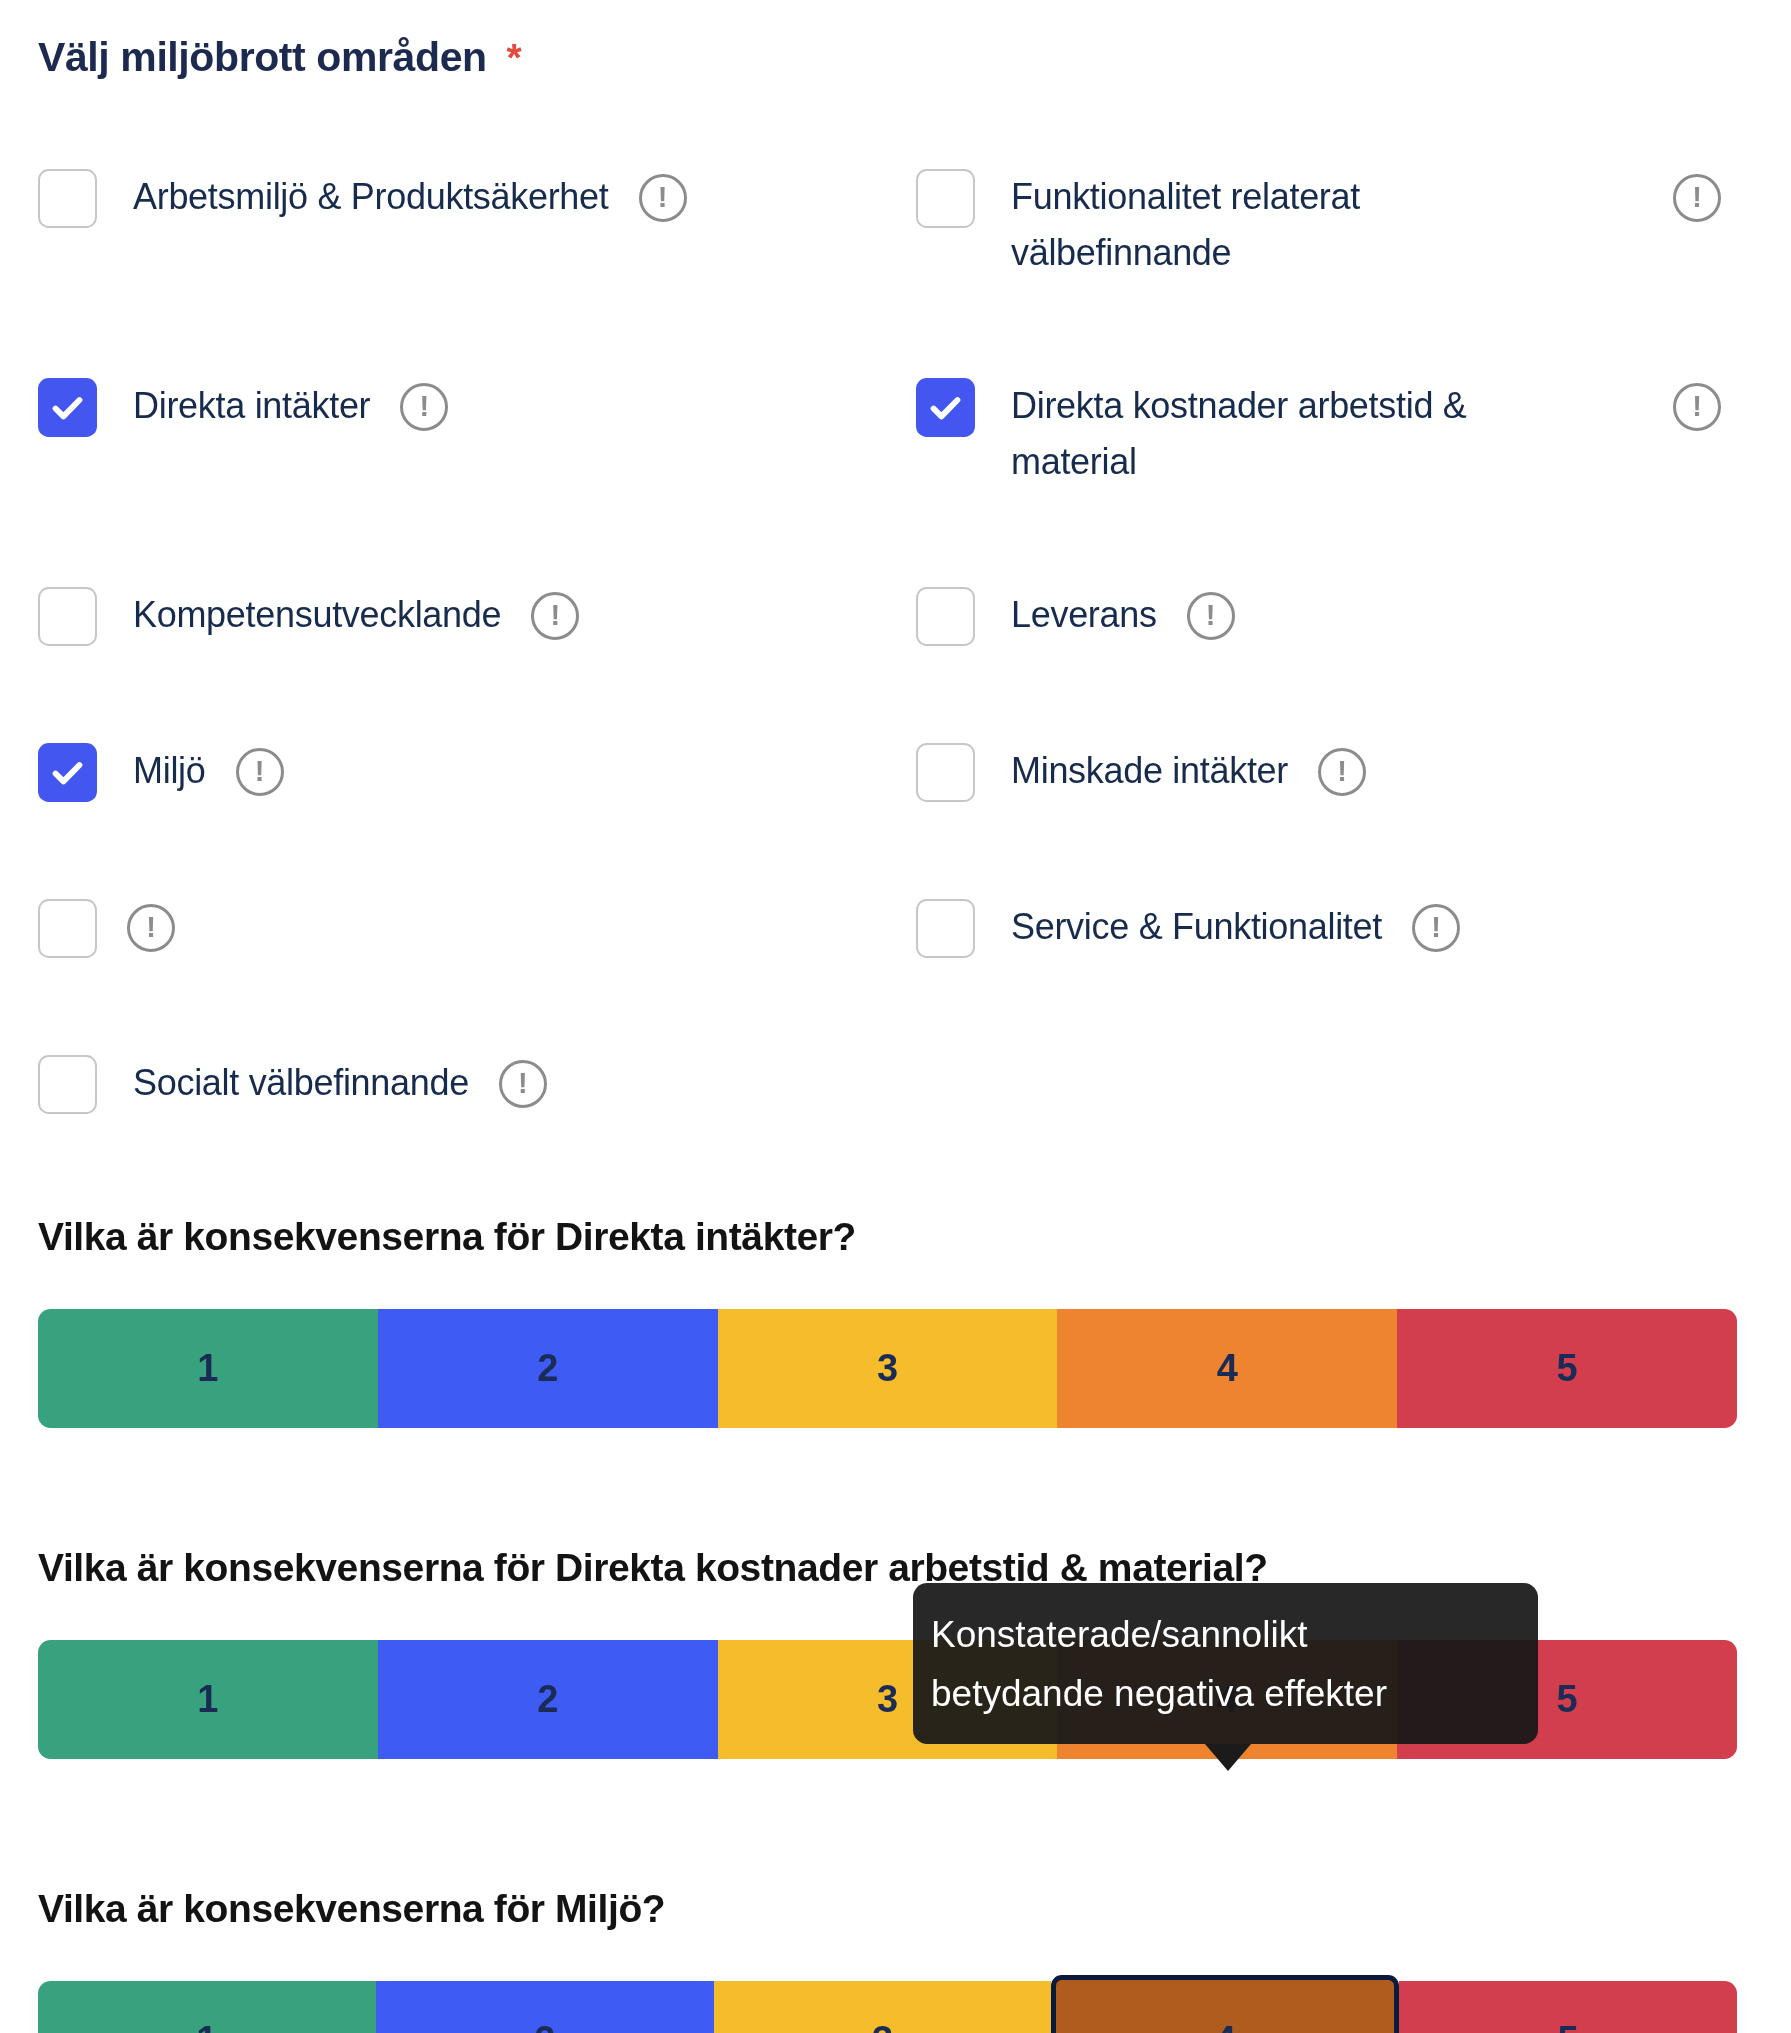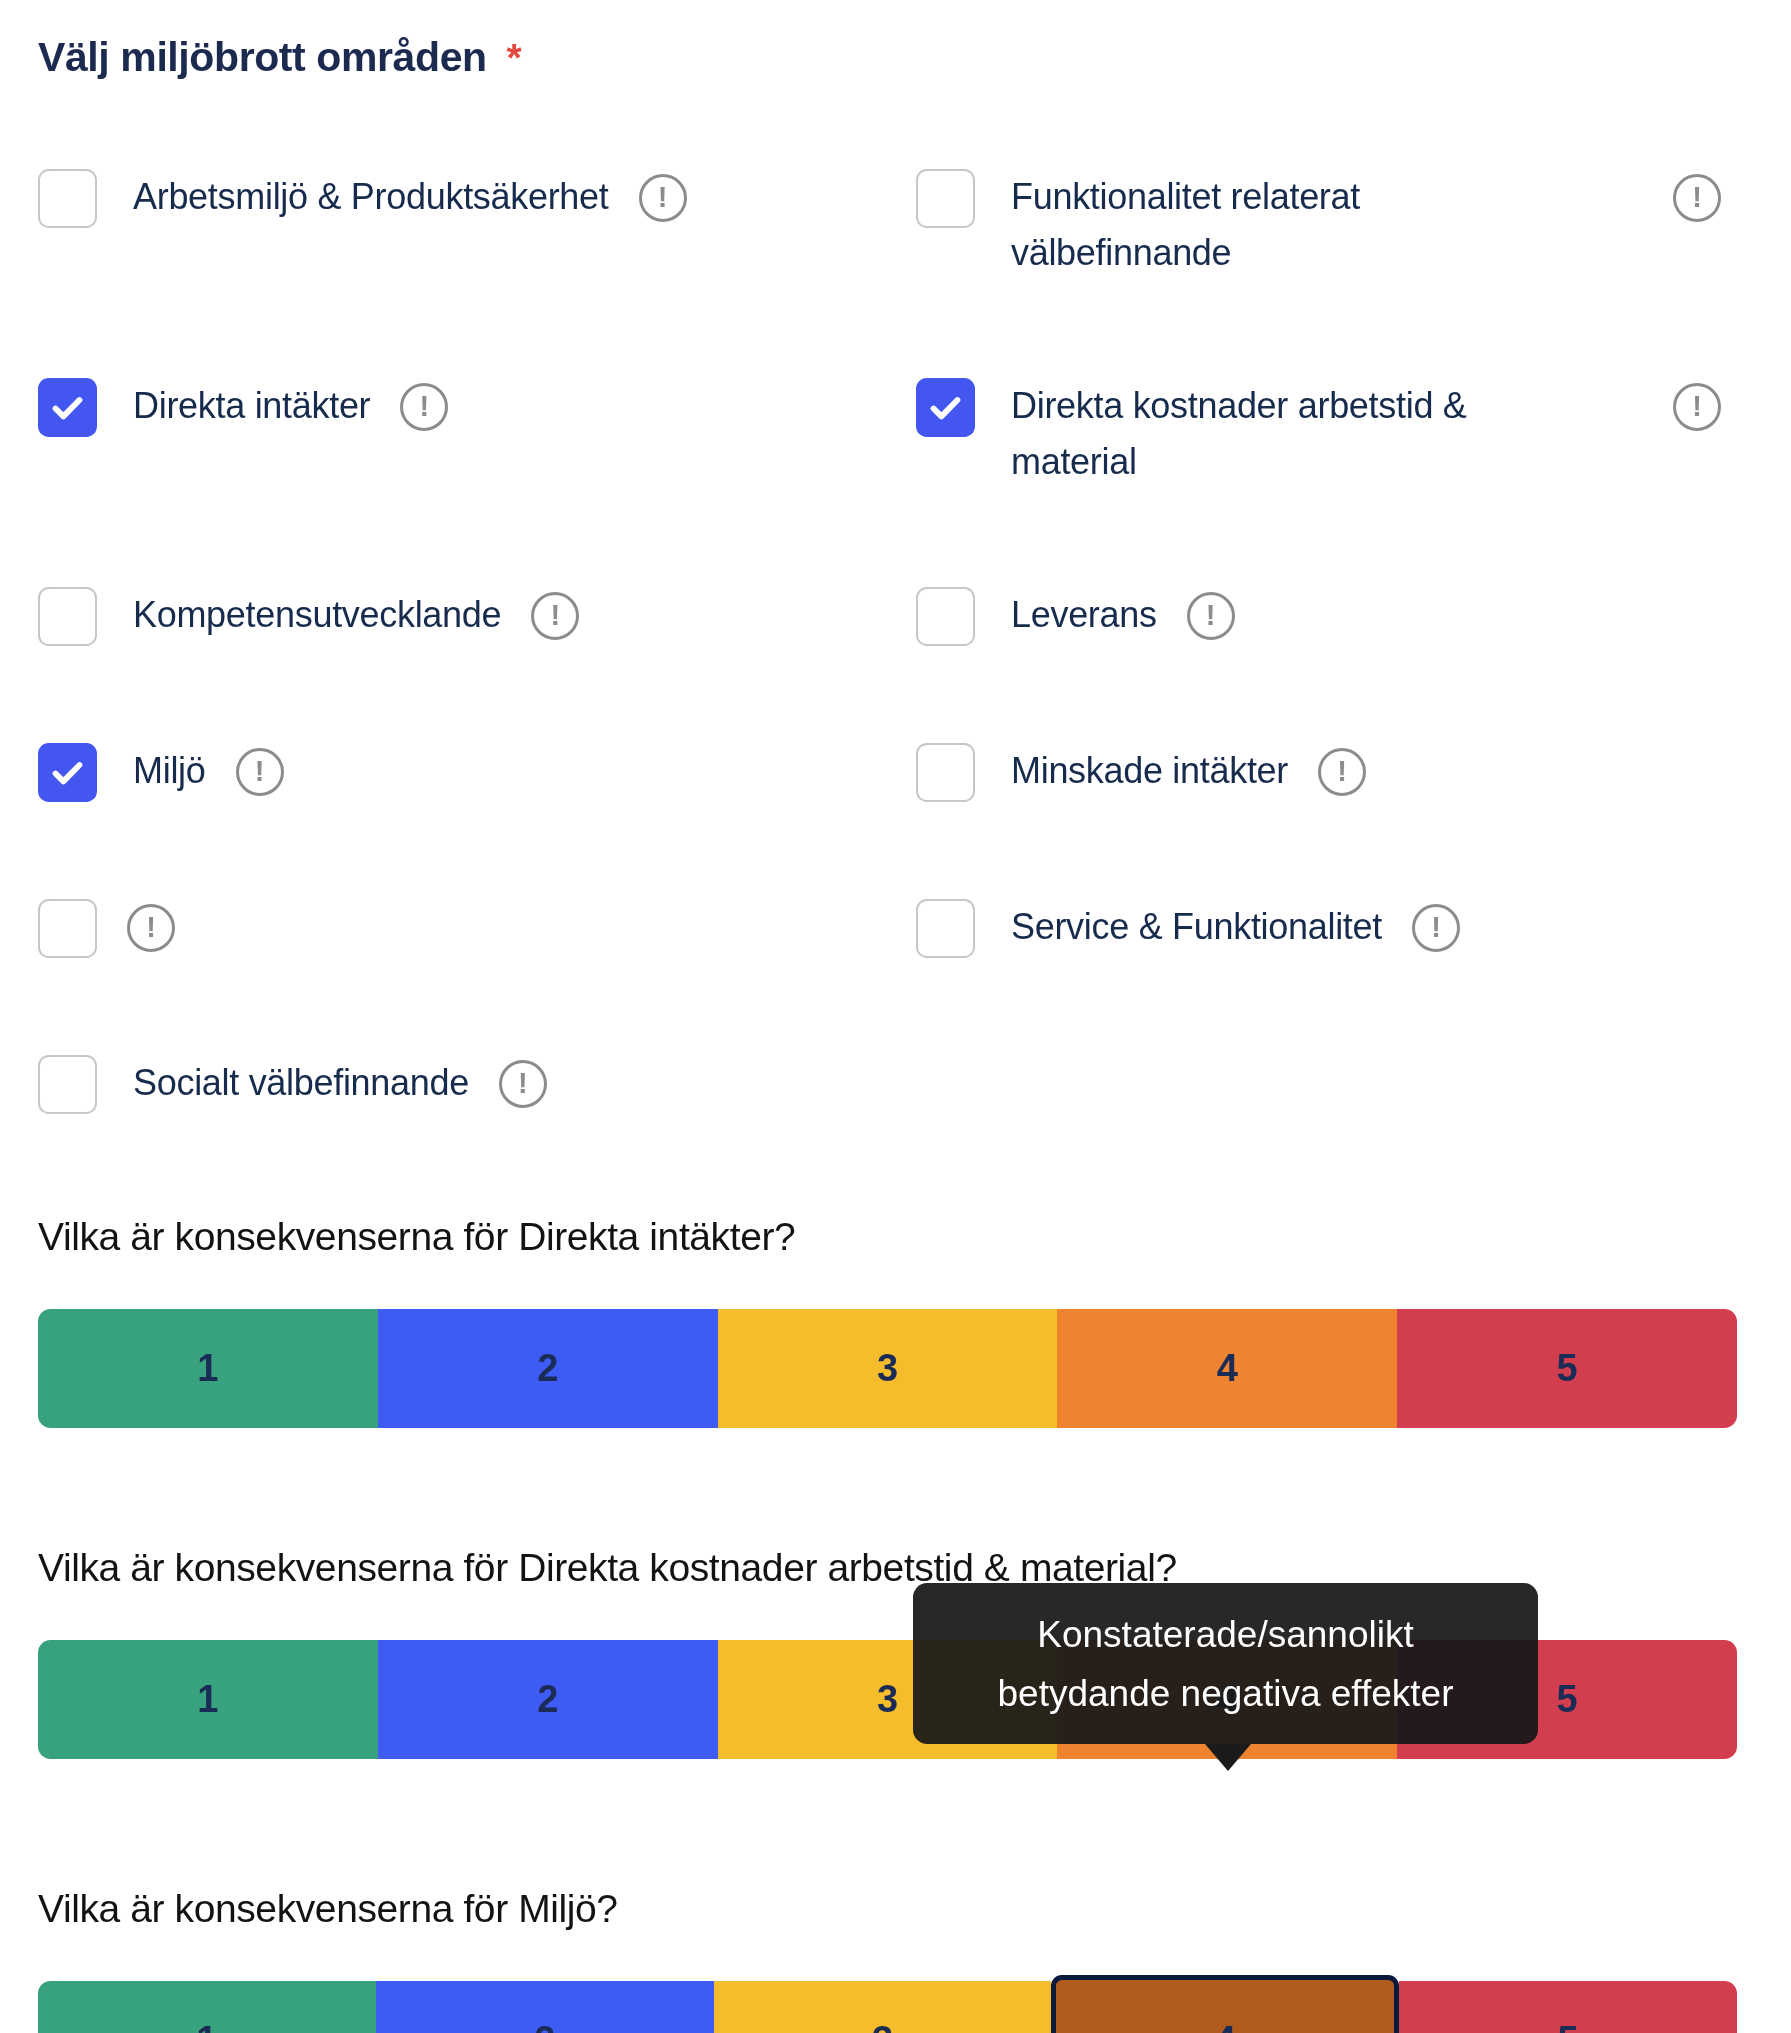--- a/index.html
+++ b/index.html
@@ -52,21 +52,21 @@
     border:3.6px solid #8C8C8C; border-radius:50%;
     color:#8C8C8C; font-weight:700; font-size:29px;
     display:flex; align-items:center; justify-content:center;
     margin-left:30px; margin-top:4.5px;
     line-height:1;
   }
   .info.far { margin-left:auto; margin-right:16px; }
 
   
   .q-block h2 {
-    font-size:39px; font-weight:400; color:#131313;
+    font-size:39px; font-weight:700; color:#131313;
     line-height:48px; margin:0 0 48px 0;
     letter-spacing:-0.4px;
   }
   .qb1 { margin-top:99px; }
   .qb2 h2 { margin-top:116px; }
   .qb3 h2 { margin-top:126px; }
 
   .scale { display:flex; width:1699px; height:119px; position:relative; }
   .seg {
     flex:1;
@@ -86,21 +86,20 @@
   
   .tooltip {
     position:absolute;
     left:913px; top:1583px; width:625px;
     box-sizing:border-box;
     padding:21.5px 18px;
     border-radius:14.3px;
     background:rgba(24,24,24,0.93);
     color:#ffffff;
     font-size:37px; line-height:59px;
-    text-align:center;
     z-index:5;
   }
   .tooltip .caret {
     position:absolute; left:292px; top:100%;
     width:0; height:0;
     border-left:23px solid transparent;
     border-right:23px solid transparent;
     border-top:27px solid #1B1B1B;
   }
 </style>

